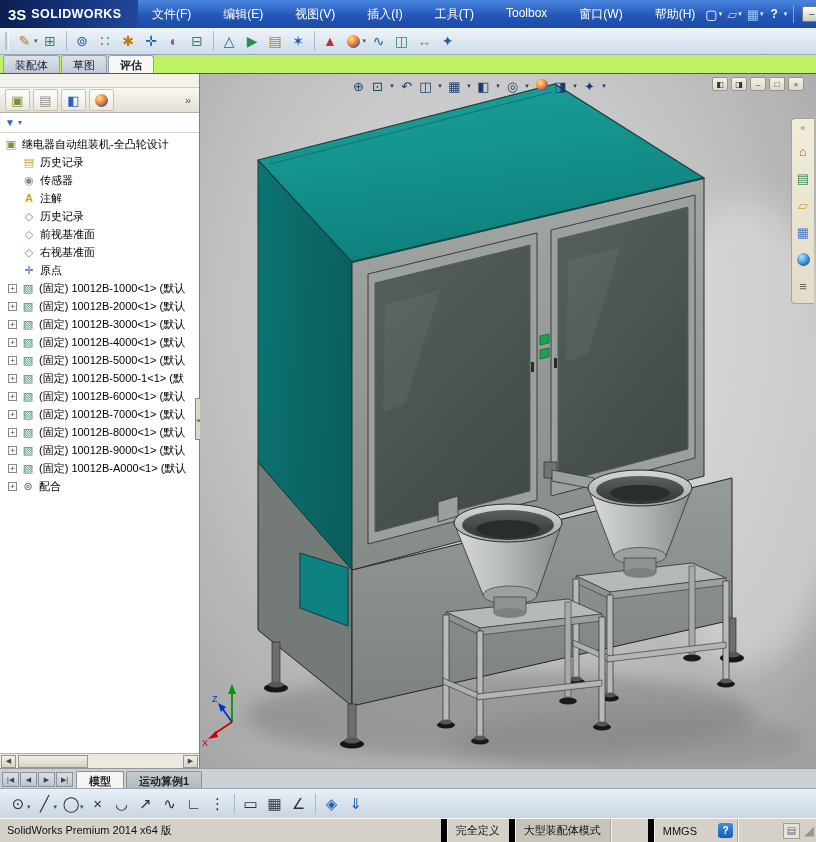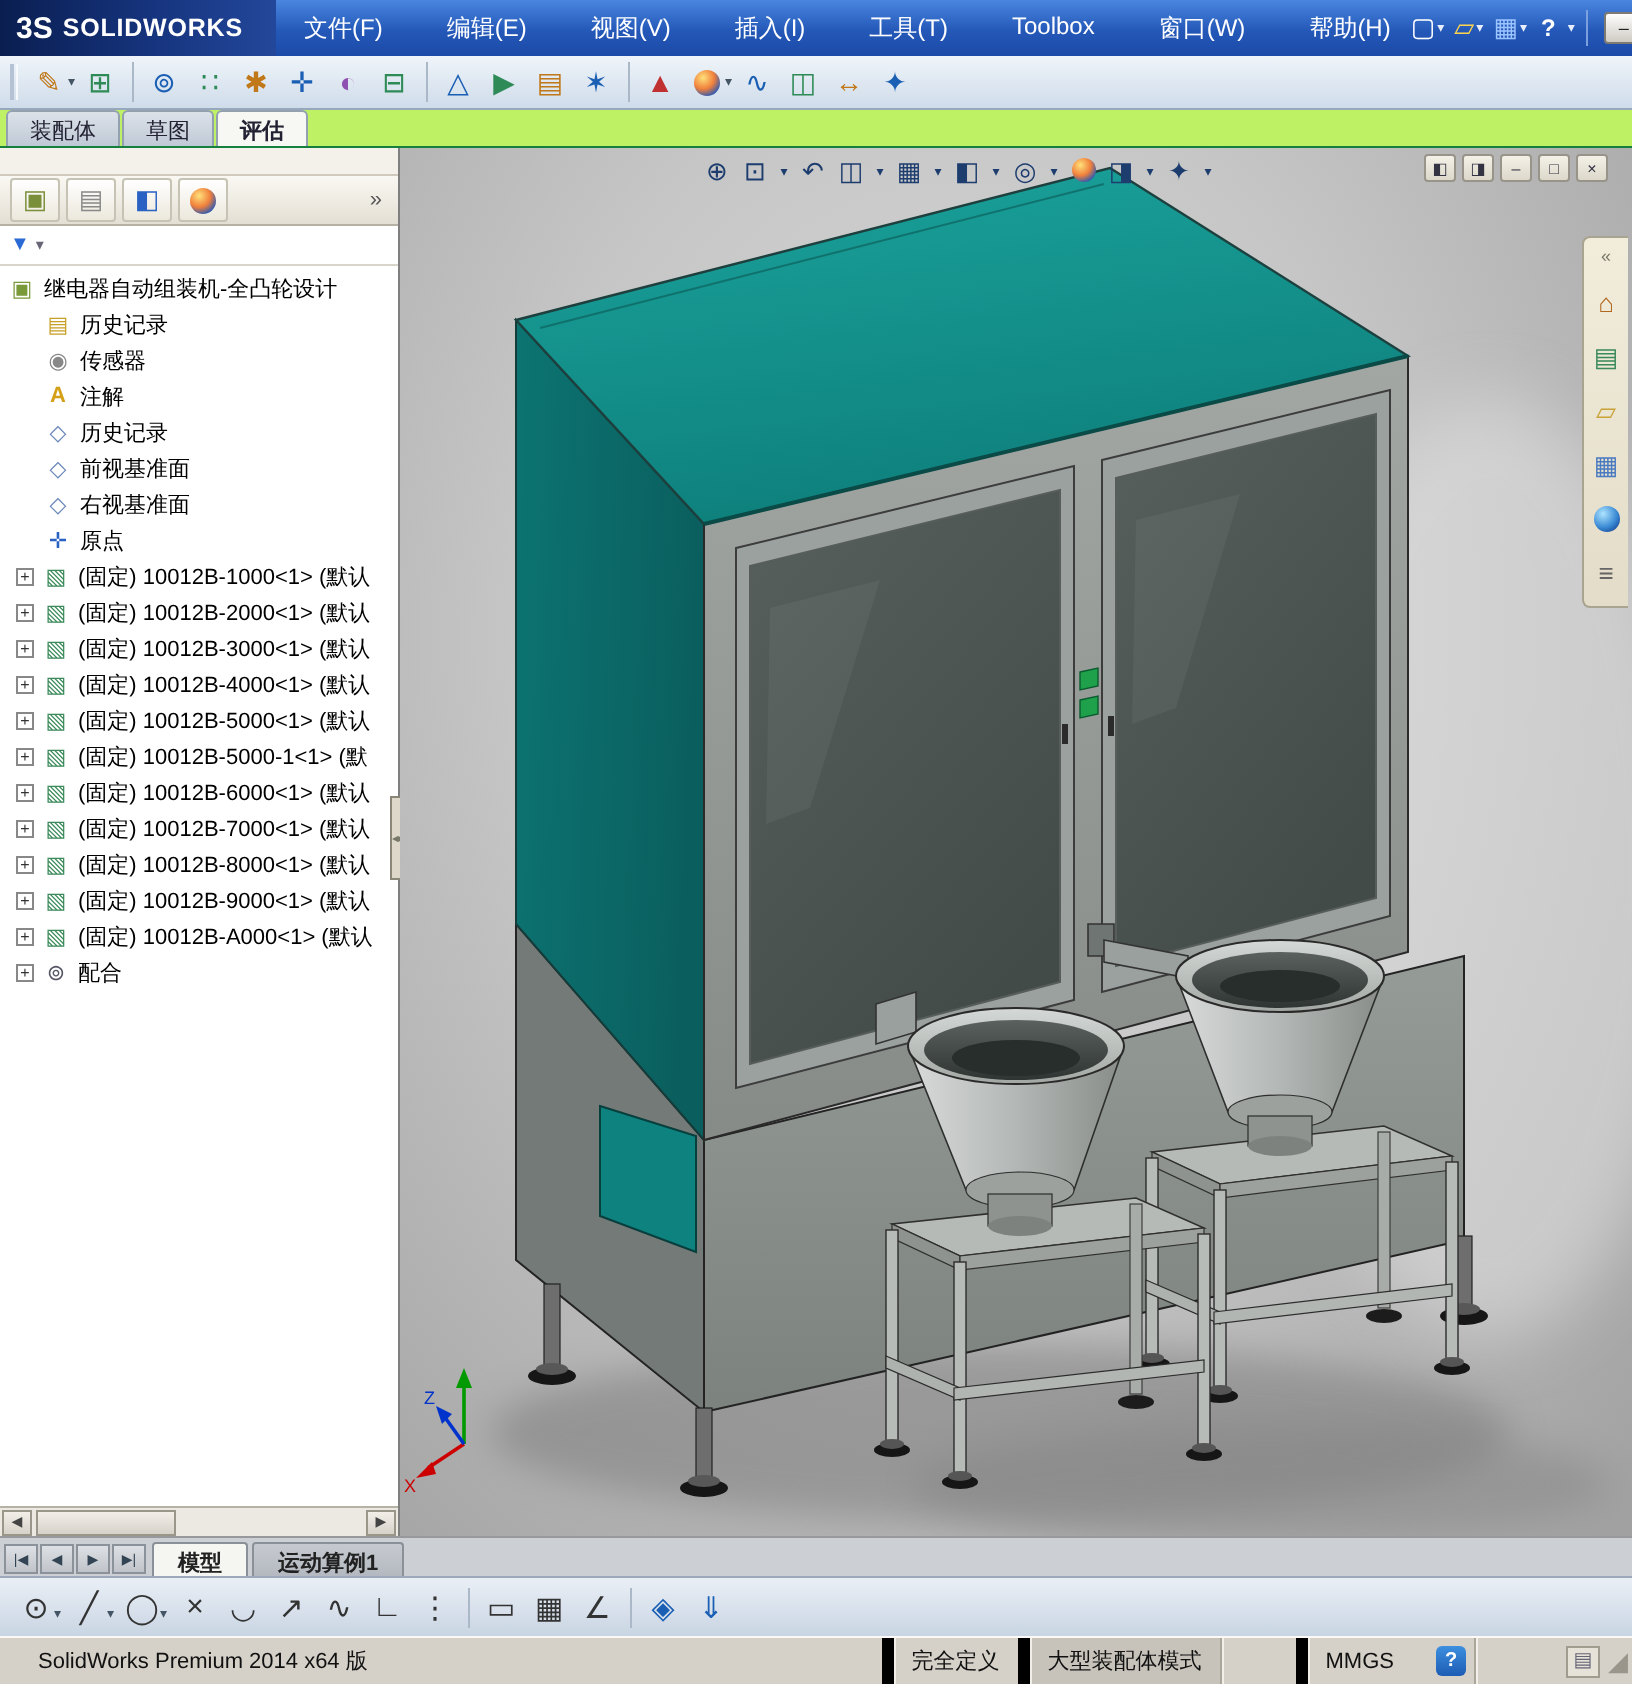--- a/index.html
+++ b/index.html
@@ -75,21 +75,21 @@
   .nav-btn{width:17px;height:15px;font-size:7px;display:flex;align-items:center;justify-content:center;background:linear-gradient(#dde0e4,#c0c4ca);border:1px solid #8c929a;margin:0 1px 1px 0;color:#345;}
   .mtab{padding:2px 12px 1px;font-size:11px;height:17px;border:1px solid #8a9098;border-bottom:none;background:linear-gradient(#c6cad0,#b4b8c0);margin-left:2px;color:#222;border-radius:2px 2px 0 0;font-weight:bold;}
   .mtab.active{background:#f5f5f2;font-weight:bold;margin-top:16px;}
 
   .sketchbar{left:0;top:788px;width:816px;height:30px;background:linear-gradient(#eaeff6,#c9d5e3);border-top:1px solid #9aa8ba;display:flex;align-items:center;padding-left:6px;}
   .skico{width:24px;height:24px;display:flex;align-items:center;justify-content:center;font-size:15px;color:#333;border:1px solid transparent;border-radius:2px;}
   .skico.blue{color:#1a5fb4;}
   .skcaret{font-size:7px;color:#456;margin:6px 2px 0 -3px;}
   .sksep{width:1px;height:20px;background:#aab8c8;margin:0 4px;}
 
-  .statusbar{left:0;top:818px;width:816px;height:24px;background:#d5d1c9;border-top:1px solid #fbfaf7;display:flex;align-items:center;font-size:11px;color:#111;padding-left:12px;}
+  .statusbar{left:0;top:818px;width:816px;height:24px;background:#d5d1c9;border-top:1px solid #fbfaf7;display:flex;align-items:center;font-size:11px;color:#111;}
   .sb-left{padding-left:7px;}
   .sb-item{padding:3px 9px;border-left:6px solid #000000;box-shadow:inset 1px 0 0 #f2efe8;height:100%;display:flex;align-items:center;}
   .sb-mode{background:#c7c3ba;}
   .sb-gap-a{width:38px;height:100%;border-left:1px solid #aaa69a;box-shadow:inset 1px 0 0 #f2efe8;}
   .sb-gap-b{width:8px;}
   .sb-gap-c{width:46px;height:100%;border-left:1px solid #aaa69a;box-shadow:inset 1px 0 0 #f2efe8;}
   .sb-help{width:15px;height:15px;border-radius:3px;background:linear-gradient(#3d8fe0,#1c5cb4);color:#fff;font-size:10px;font-weight:bold;display:flex;align-items:center;justify-content:center;margin:0 4px;}
   .sb-badge{width:17px;height:16px;border:1px solid #a09c90;background:#e6e2d8;display:flex;align-items:center;justify-content:center;font-size:10px;color:#667;margin-right:4px;}
   .sb-grip{color:#9a968c;font-size:13px;margin-right:2px;}
 </style>

